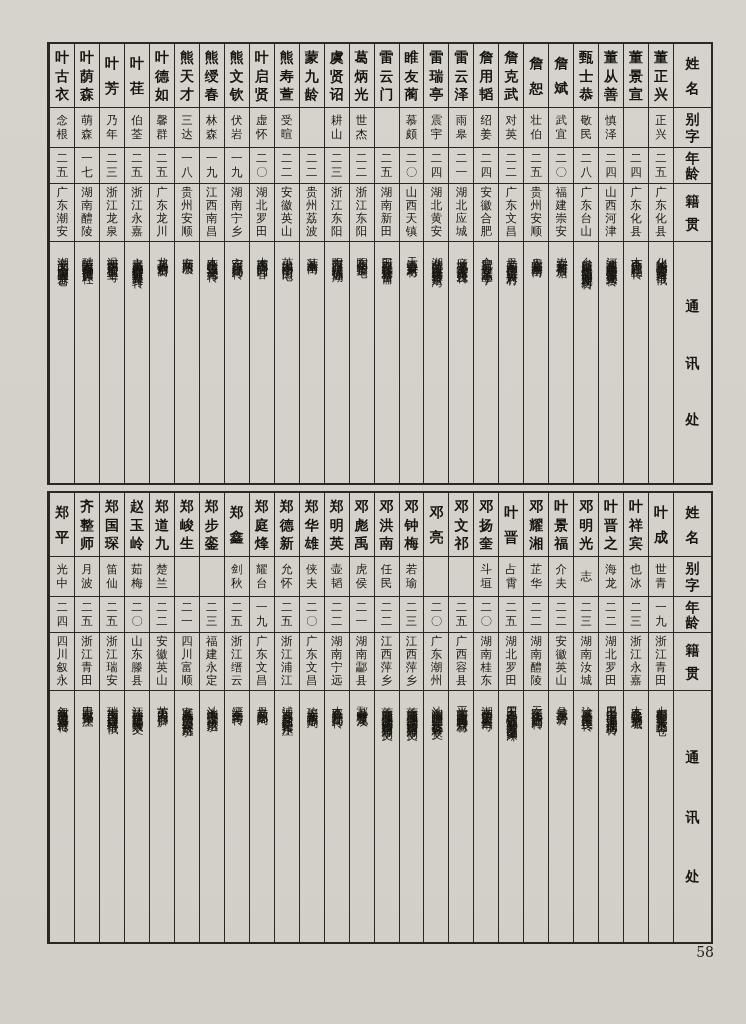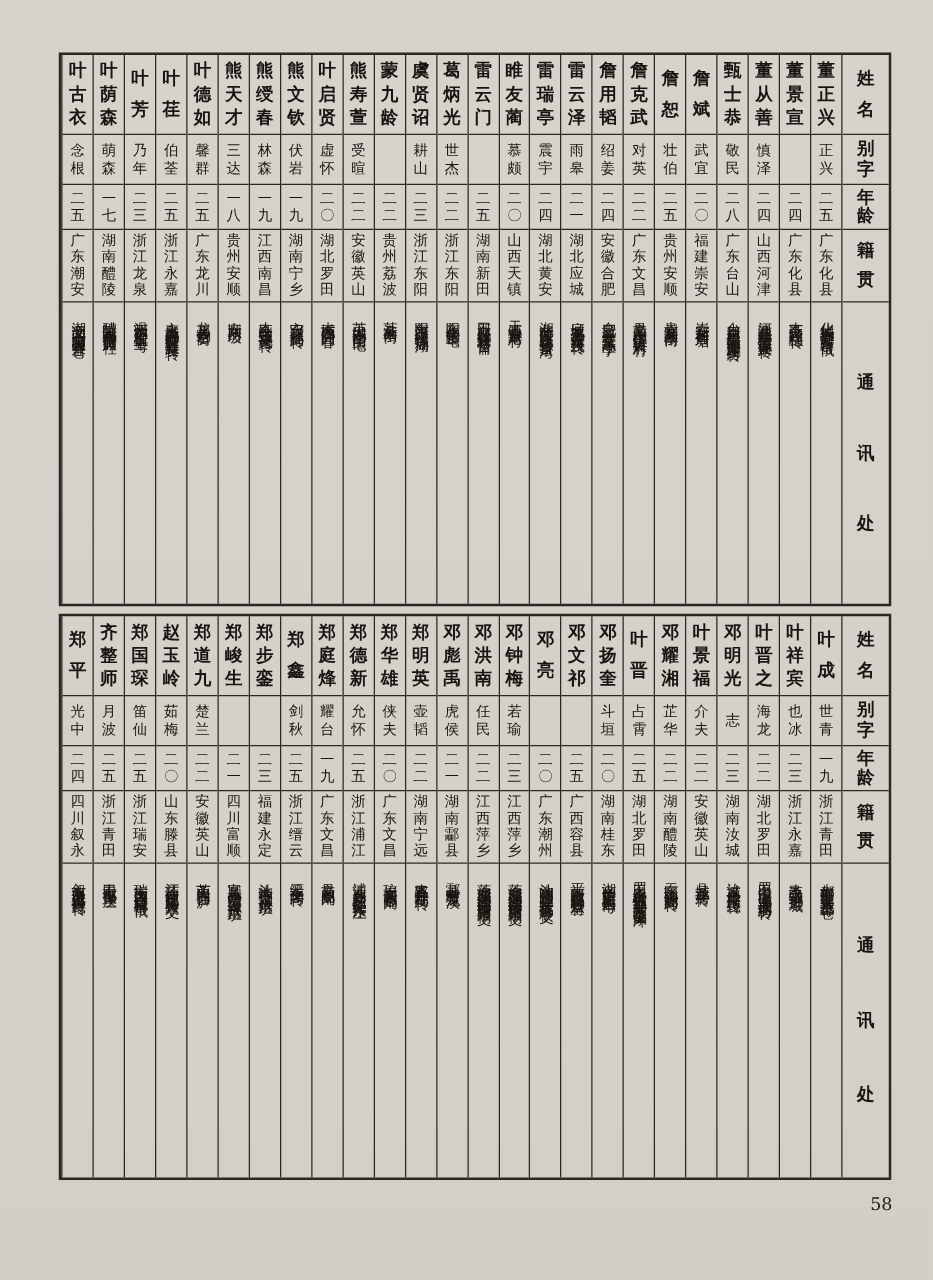--- a/index.html
+++ b/index.html
@@ -58,21 +58,21 @@
     font-size:11.5px;
     line-height:1;
     letter-spacing:1.5px;
     white-space:nowrap;
   }
   .header-col .cell span{font-size:14px;font-weight:bold;}
   .header-col .r-courtesy,.header-col .r-age{justify-content:space-evenly;gap:0;}
   .header-col .r-addr{justify-content:space-evenly;padding:14px 0;}
   .page-number{
     position:absolute;
-    right:32px;bottom:52px;
+    right:32px;bottom:64px;
     font-family:"DejaVu Serif","Liberation Serif",serif;
     font-size:14px;
     color:#211e18;
     margin-top:28px;
   }
 </style>
 </head>
 <body>
 
 <div class="page">

